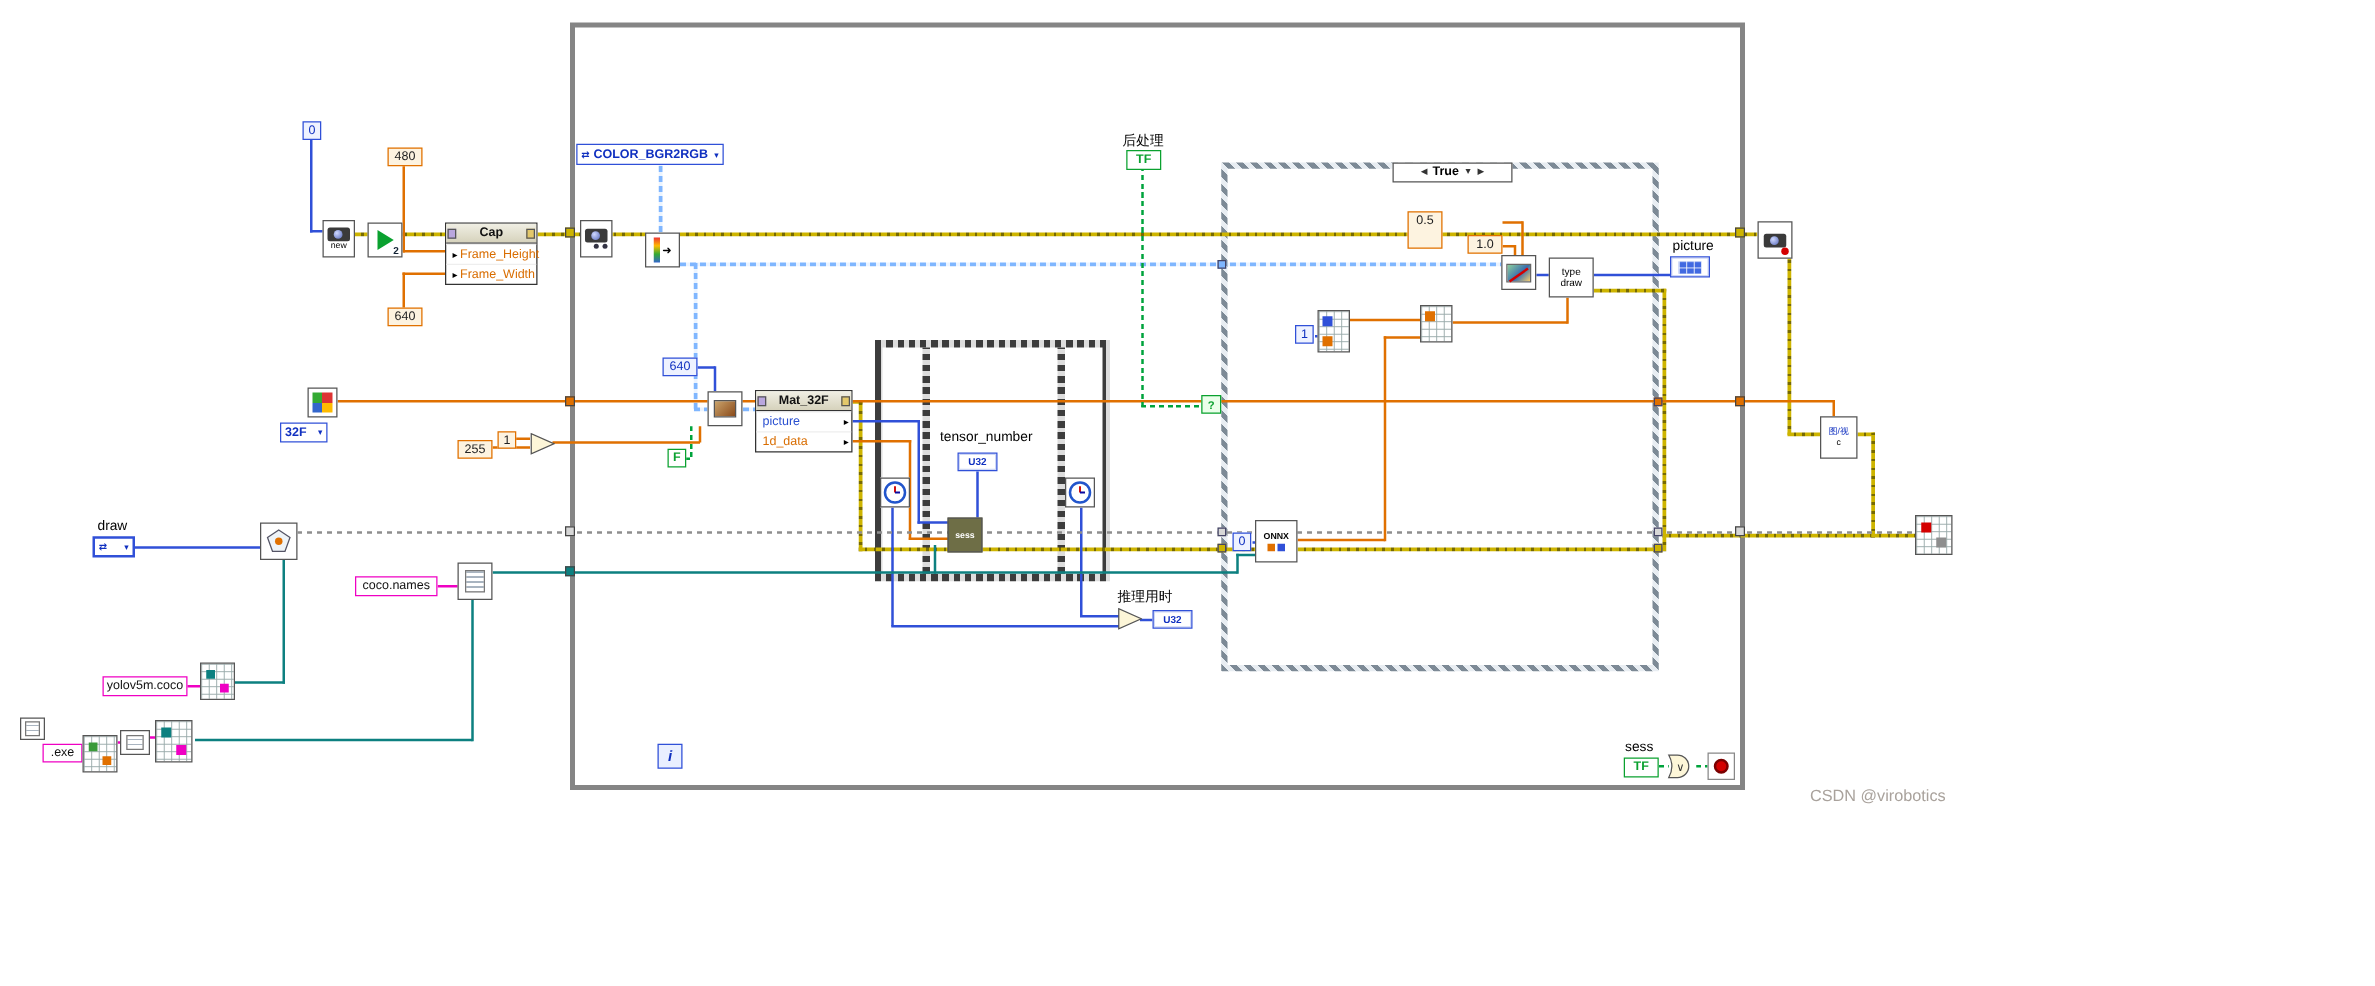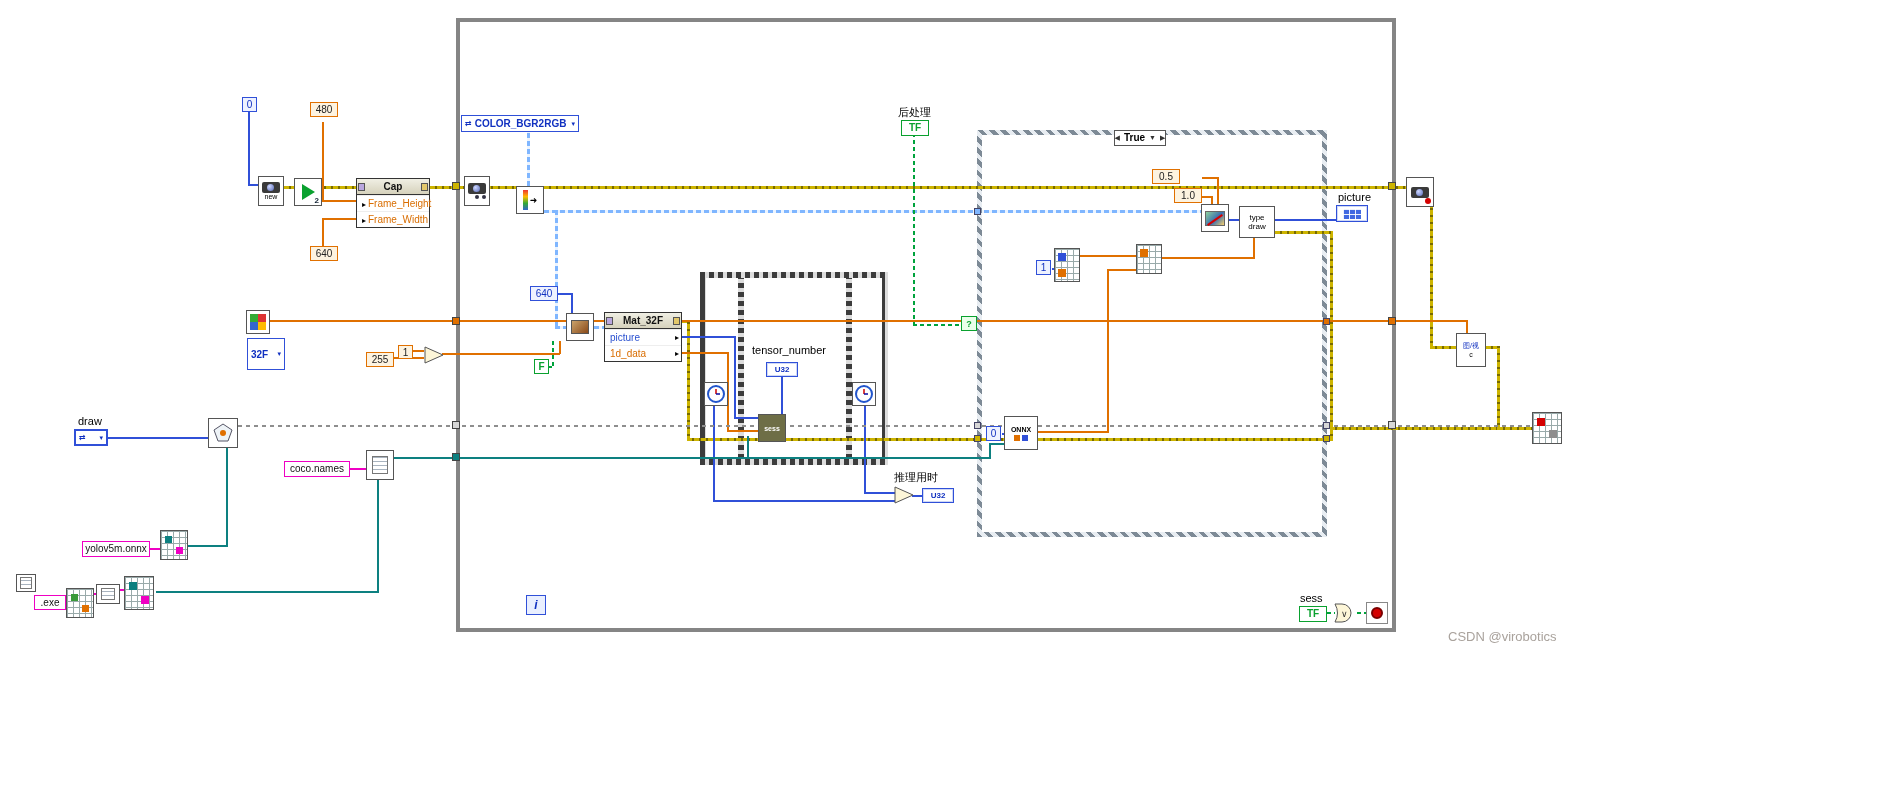--- a/index.html
+++ b/index.html
@@ -103,21 +103,21 @@
   <div class="case-outer" style="left:977px;top:130px;width:350px;height:407px">
     <div class="case-inner"></div>
   </div>
 
   <div class="seq-outer" style="left:700px;top:272px;width:188px;height:193px">
     <div class="seq-inner"></div>
   </div>
   <div class="seqdiv" style="left:738px;top:278px;height:181px"></div>
   <div class="seqdiv" style="left:846px;top:278px;height:181px"></div>
 
-  <div class="case-label" style="left:1114px;top:130px;width:52px;height:16px">
+  <div class="case-label" style="left:1114px;top:130px;width:96px;height:16px">
     <span class="arr">◀</span>
     <span>True</span>
     <span class="arr">▼</span>
     <span class="arr">▶</span>
   </div>
 
   <div class="wire err-h" style="left:284px;top:186px;width:72px"></div>
   <div class="wire err-h" style="left:430px;top:186px;width:86px"></div>
   <div class="wire err-h" style="left:544px;top:186px;width:862px"></div>
   <div class="wire err-h" style="left:682px;top:320px;width:8px"></div>
@@ -215,43 +215,43 @@
   <div class="tun" style="left:1388px;top:317px;background:#e07000"></div>
   <div class="tun" style="left:1388px;top:421px;background:#d7d7d7"></div>
   <div class="ctun" style="left:974px;top:208px;background:#7fb6ff"></div>
   <div class="ctun" style="left:1323px;top:318px;background:#e07000"></div>
   <div class="ctun" style="left:974px;top:435px;background:#cdb400"></div>
   <div class="ctun" style="left:1323px;top:435px;background:#cdb400"></div>
   <div class="ctun" style="left:974px;top:422px;background:#d7d7d7"></div>
   <div class="ctun" style="left:1323px;top:422px;background:#d7d7d7"></div>
 
   <div class="const k-blu" style="left:242px;top:97px;width:15px;height:15px">0</div>
-  <div class="const k-org" style="left:310px;top:102px;width:28px;height:15px">480</div>
+  <div class="const k-org" style="left:310px;top:118px;width:28px;height:15px">480</div>
   <div class="const k-org" style="left:310px;top:246px;width:28px;height:15px">640</div>
   <div class="combo" style="left:461px;top:115px;width:118px;height:17px">
     <span style="font-size:8px">⇄</span>
     <span>COLOR_BGR2RGB</span>
     <span class="dd">▾</span>
   </div>
   <div class="const k-blu" style="left:530px;top:286px;width:28px;height:15px">640</div>
   <div class="const k-org" style="left:366px;top:352px;width:28px;height:15px">255</div>
   <div class="const k-org" style="left:398px;top:345px;width:15px;height:14px">1</div>
   <div class="const k-grn" style="left:534px;top:359px;width:15px;height:15px">F</div>
-  <div class="combo" style="left:247px;top:338px;width:38px;height:32px">
+  <div class="combo" style="left:224px;top:338px;width:38px;height:16px">
     <span>32F</span>
     <span class="dd">▾</span>
   </div>
   <div class="const k-grn" style="left:901px;top:120px;width:28px;height:16px">TF</div>
-  <div class="const k-org" style="left:1152px;top:169px;width:28px;height: 15px">0.5</div>
+  <div class="const k-org" style="left:1126px;top:169px;width:28px;height: 30px">0.5</div>
   <div class="const k-org" style="left:1174px;top:188px;width:28px;height:15px">1.0</div>
   <div class="const k-blu" style="left:1036px;top:260px;width:15px;height:15px">1</div>
   <div class="const k-blu" style="left:986px;top:426px;width:15px;height:15px">0</div>
   <div class="const k-grn" style="left:1299px;top:606px;width:28px;height:16px">TF</div>
   <div class="const k-pink" style="left:284px;top:461px;width:66px;height:16px">coco.names</div>
-  <div class="const k-pink" style="left:82px;top:541px;width:68px;height:16px">yolov5m.onnx</div>
+  <div class="const k-pink" style="left:82px;top:541px;width:68px;height:16px">yolov5m.coco</div>
   <div class="const k-pink" style="left:34px;top:595px;width:32px;height:15px">.exe</div>
 
   <div class="label" style="left:78px;top:415px">draw</div>
   <div class="combo" style="left:74px;top:429px;width:34px;height:17px;border-width:2px">
     <span style="font-size:8px">⇄</span>
     <span class="dd">▾</span>
   </div>
 
   <div class="node" style="left:258px;top:176px;width:26px;height:30px">
     <div class="camicon"></div>

